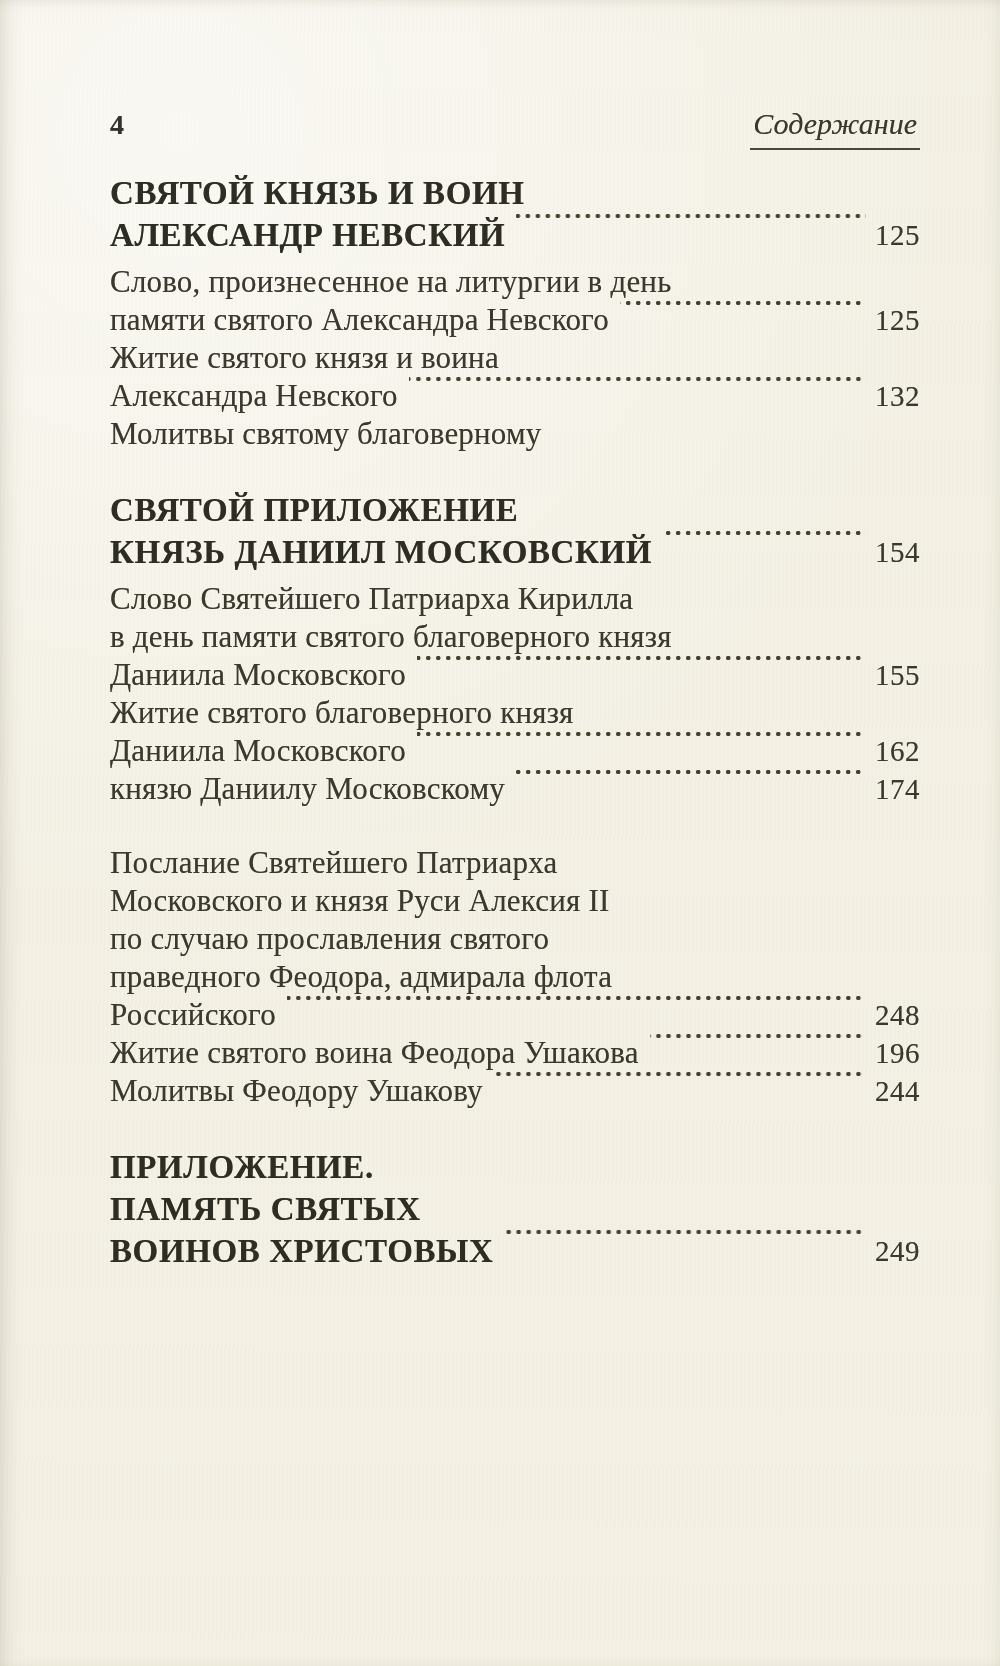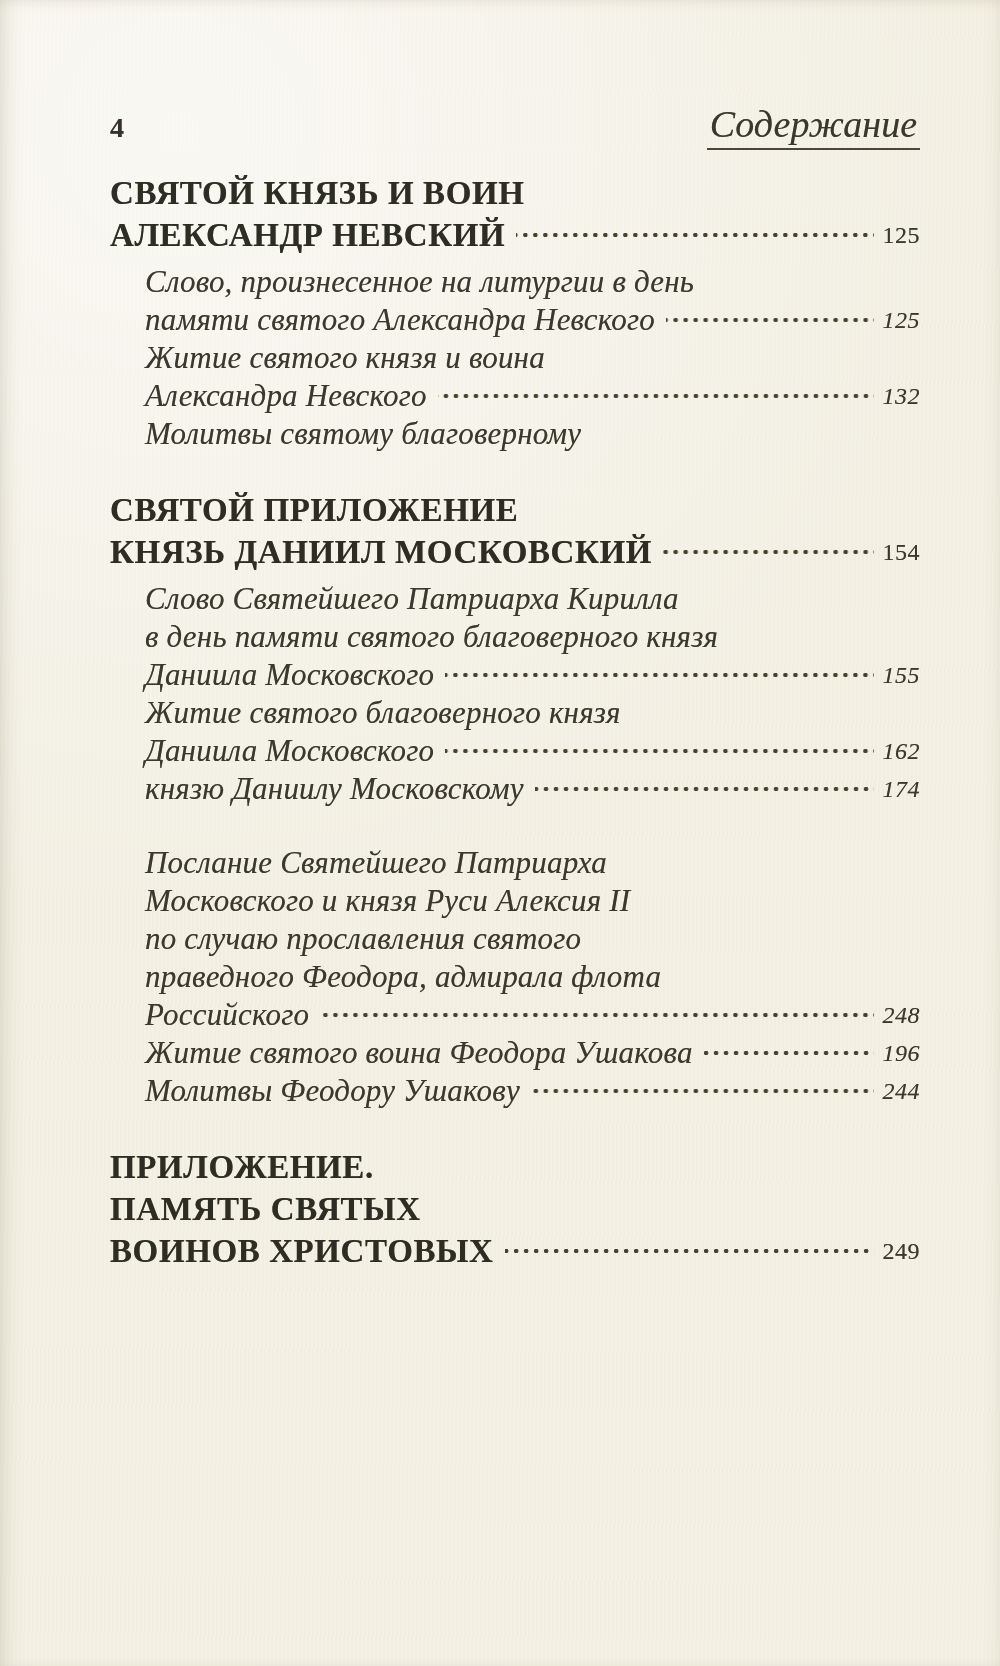--- a/index.html
+++ b/index.html
@@ -21,40 +21,40 @@
     width: 1000px; height: 1666px;
     padding: 102px 80px 0 110px;
     text-shadow: 0 0 0.5px rgba(56,54,40,0.55);
   }
   .page-header {
     display: flex; justify-content: space-between; align-items: baseline;
     line-height: 44px; margin-bottom: 22px;
   }
   .folio { font-size: 28px; font-weight: bold; color: #34322a; }
   .contents-title {
-    font-size: 38px; font-style: italic; color: #3a382c;
+    font-size: 30px; font-style: italic; color: #3a382c;
     border-bottom: 2px solid #4a4639; padding: 0 3px 2px 3px;
   }
   .toc-section { margin-top: 36px; }
   .toc-section.first { margin-top: 0; }
   .heading {
     font-size: 33px; font-weight: bold; line-height: 42px;
     letter-spacing: 0.6px; color: #2e2d23;
   }
   .h-line, .e-line { white-space: nowrap; }
-  .row { display: flex; align-items: center; }
-  .items { margin-left: 35px; margin-top: 7px; font-size: 31px; line-height: 38px; letter-spacing: 0.2px; font-style: italic; }
+  .row { display: flex; align-items: flex-start; }
+  .items { margin-top: 7px; font-size: 31px; line-height: 38px; letter-spacing: 0.2px; }
   .leader {
     flex: 1 1 auto; min-width: 24px; height: 4px;
     margin: 0 9px 0 11px;
     background-image: radial-gradient(circle at 2.2px 2px, #44412f 1.9px, rgba(68,65,47,0) 2.6px);
     background-size: 10px 4px; background-repeat: repeat-x;
     background-position: right bottom;
   }
-  .pg { font-size: 24px; font-weight: normal; letter-spacing: 0.5px; white-space: nowrap; color: #3b392d; }
+  .pg { font-size: 29px; font-weight: normal; letter-spacing: 0.5px; white-space: nowrap; color: #3b392d; }
 </style>
 </head>
 <body>
 
 <div class="page">
 
   <div class="page-header">
     <span class="folio">4</span>
     <span class="contents-title">Содержание</span>
   </div>

